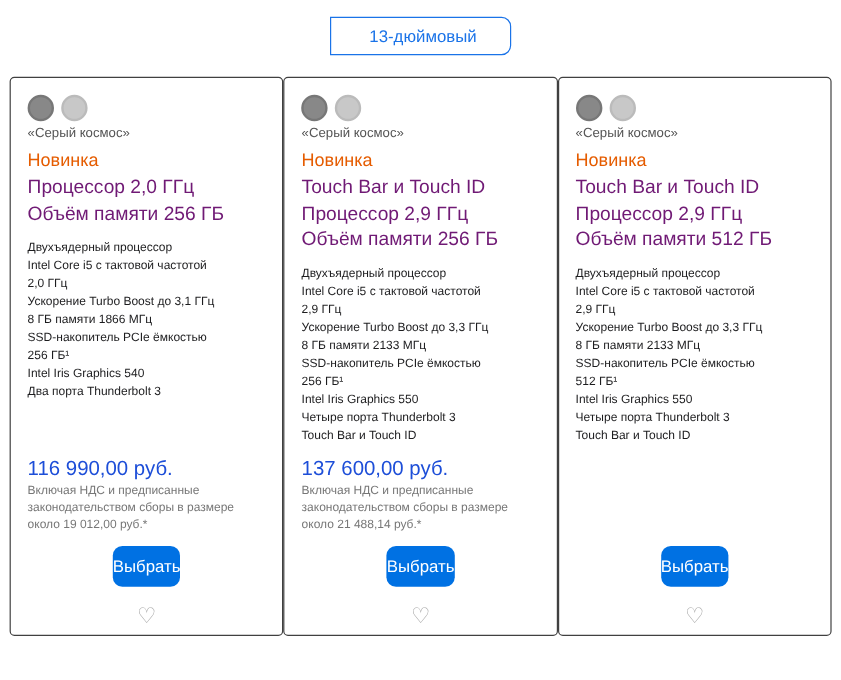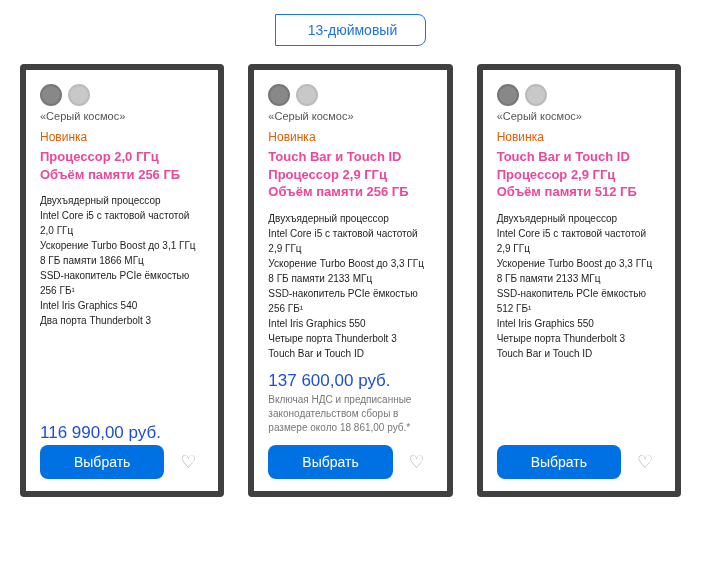--- a/index.html
+++ b/index.html
@@ -48,26 +48,26 @@
     .cards-container {
       display: flex;
       flex-direction: row;
       gap: 0;
       padding: 0 8px;
       justify-content: space-between;
     }
 
     .card {
       flex: 1;
-      border: 6px solid #404040;
+      border: 1px solid #404040;
       border-radius: 4px;
-      padding: 14px 14px 12px 14px;
+      padding: 14px 14px 0 14px;
       display: flex;
       flex-direction: column;
-      margin: 0 12px;
+      margin: 0 0;
       min-width: 0;
       position: relative;
     }
 
     
     .color-swatches {
       display: flex;
       gap: 6px;
       margin-bottom: 4px;
       align-items: center;
@@ -88,30 +88,30 @@
     }
 
     .color-label {
       font-size: 11px;
       color: #555;
       margin-bottom: 8px;
       text-align: left;
     }
 
     .badge-new {
-      font-size: 12px;
+      font-size: 15px;
       color: #e55c00;
       margin-bottom: 4px;
       font-weight: 400;
     }
 
     .card-title {
-      font-size: 13px;
-      font-weight: 700;
-      color: #ec4899;
+      font-size: 16px;
+      font-weight: 400;
+      color: #701a75;
       line-height: 1.35;
       margin-bottom: 10px;
     }
 
     .card-specs {
       font-size: 10px;
       color: #1d1d1f;
       line-height: 1.5;
       margin-bottom: 10px;
       flex: 1;
@@ -128,20 +128,21 @@
       font-size: 10px;
       color: #777;
       line-height: 1.4;
       margin-bottom: 10px;
     }
 
     .card-actions {
       display: flex;
       align-items: center;
       gap: 8px;
+      flex-direction: column;
     }
 
     .btn-select {
       flex: 1;
       background: #0071e3;
       color: #fff;
       border: none;
       border-radius: 8px;
       padding: 9px 0;
       font-size: 14px;
@@ -183,20 +184,21 @@
     <div class="card-specs" style="white-space:pre-line;">Двухъядерный процессор
 Intel Core i5 с тактовой частотой
 2,0 ГГц
 Ускорение Turbo Boost до 3,1 ГГц
 8 ГБ памяти 1866 МГц
 SSD-накопитель PCIe ёмкостью
 256 ГБ¹
 Intel Iris Graphics 540
 Два порта Thunderbolt 3</div>
     <div class="price">116 990,00 руб.</div>
+    <div class="price-note">Включая НДС и предписанные законодательством сборы в размере около 19 012,00 руб.*</div>
     <div class="card-actions">
       <button class="btn-select">Выбрать</button>
       <button class="btn-wishlist">♡</button>
     </div>
   </div>
 
   <div class="card">
     <div class="color-swatches">
       <div class="swatch selected" style="background:#888;border-color:#777;"></div>
       <div class="swatch light" style="background:#c8c8c8;border-color:#bbb;"></div>
@@ -210,21 +212,21 @@
 Intel Core i5 с тактовой частотой
 2,9 ГГц
 Ускорение Turbo Boost до 3,3 ГГц
 8 ГБ памяти 2133 МГц
 SSD-накопитель PCIe ёмкостью
 256 ГБ¹
 Intel Iris Graphics 550
 Четыре порта Thunderbolt 3
 Touch Bar и Touch ID</div>
     <div class="price">137 600,00 руб.</div>
-    <div class="price-note">Включая НДС и предписанные законодательством сборы в размере около 18 861,00 руб.*</div>
+    <div class="price-note">Включая НДС и предписанные законодательством сборы в размере около 21 488,14 руб.*</div>
     <div class="card-actions">
       <button class="btn-select">Выбрать</button>
       <button class="btn-wishlist">♡</button>
     </div>
   </div>
 
   <div class="card">
     <div class="color-swatches">
       <div class="swatch selected" style="background:#888;border-color:#777;"></div>
       <div class="swatch light" style="background:#c8c8c8;border-color:#bbb;"></div>

